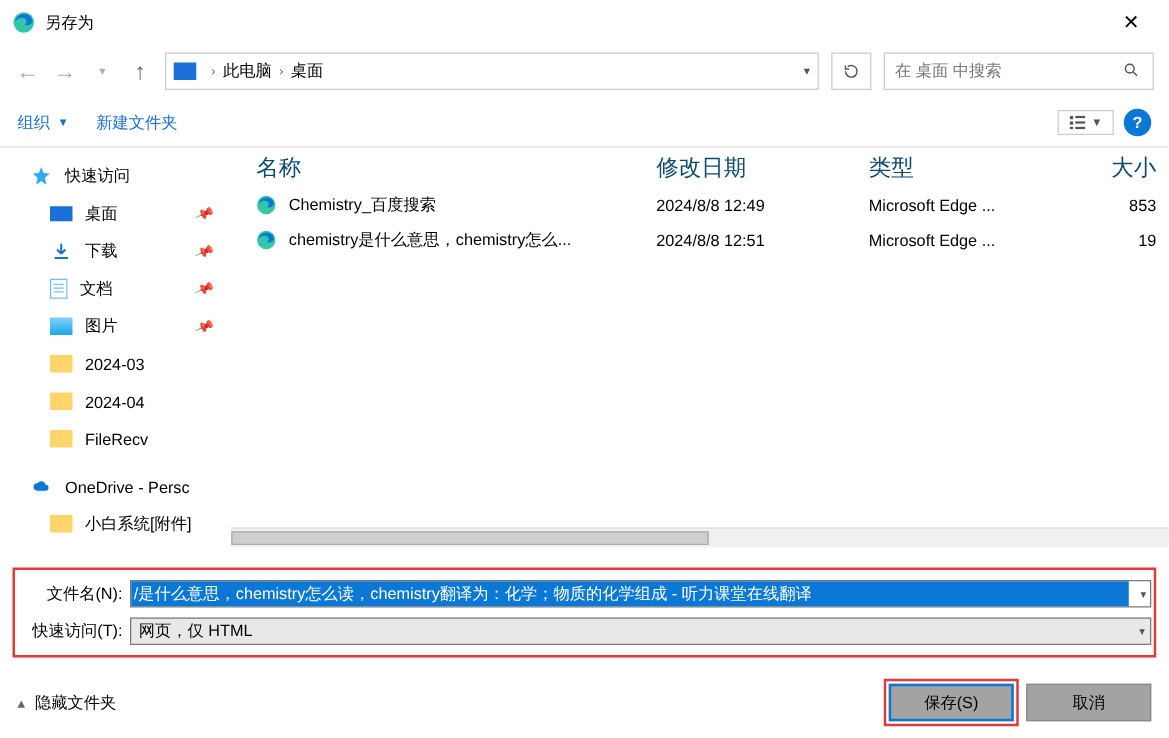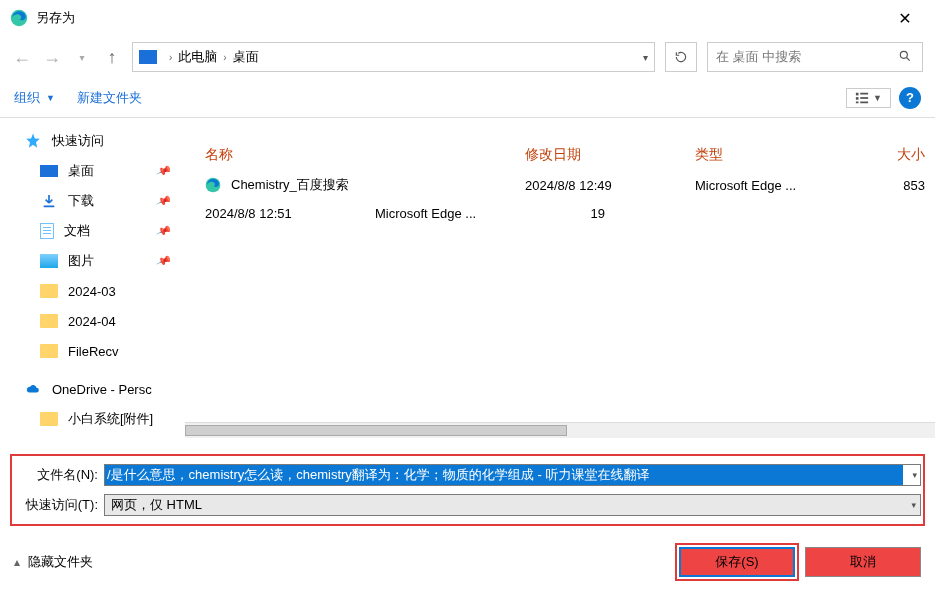--- a/index.html
+++ b/index.html
@@ -38,21 +38,21 @@
 .ic.star svg { fill: #2faaff; }
 .ic.monitor { background: #1a6fd8; height: 12px; width: 18px; }
 .ic.arrowdn svg { fill: #1a6fd8; }
 .ic.doc { background: #fff; border: 1px solid #70c2ff; height: 16px; width: 14px; position: relative; }
 .ic.doc::before { content: ""; position: absolute; top: 3px; left: 2px; right: 2px; height: 1px; background: #70c2ff; box-shadow: 0 3px 0 #70c2ff, 0 6px 0 #70c2ff; }
 .ic.pic { background: linear-gradient(#7fd0ff, #1fa6e8); height: 14px; width: 18px; }
 .ic.folder { background: #ffd46b; height: 14px; width: 18px; border-radius: 1px; }
 .ic.cloud svg { fill: #0a78d4; }
 
 .filearea { flex: 1; position: relative; }
-.file-header { display: flex; height: 32px; align-items: center; padding-left: 20px; border-bottom: 0; font-size: 14px; color: #c2410c; margin-top: 21px; }
+.file-header { display: flex; height: 32px; align-items: center; padding-left: 20px; border-bottom: 0; font-size: 18px; color: #0c4a6e; }
 .fh-name { width: 320px; }
 .fh-date { width: 170px; }
 .fh-type { width: 160px; }
 .fh-size { width: 80px; text-align: right; padding-right: 10px; }
 .file-row { display: flex; height: 28px; align-items: center; padding-left: 20px; font-size: 13px; }
 .file-row .edge-small { width: 16px; height: 16px; margin-right: 10px; }
 .fr-name { width: 320px; display: flex; align-items: center; overflow: hidden; white-space: nowrap; }
 .fr-date { width: 170px; }
 .fr-type { width: 160px; }
 .fr-size { width: 80px; text-align: right; padding-right: 10px; }
@@ -66,21 +66,21 @@
 .form-row .field-wrap { flex: 1; position: relative; }
 .form-row input[type=text] { width: 100%; height: 22px; border: 1px solid #7a7a7a; padding: 0 18px 0 4px; font-size: 13px; }
 .form-row input.selected { background: #fff; }
 .selected-overlay { position: absolute; left: 1px; top: 1px; bottom: 1px; right: 18px; background: #0a78d4; color: #fff; padding: 0 2px; display: flex; align-items: center; overflow: hidden; white-space: nowrap; font-size: 13px; }
 .combo-arrow { position: absolute; right: 4px; top: 50%; transform: translateY(-50%); font-size: 9px; color: #555; }
 .filetype { width: 100%; height: 22px; border: 1px solid #7a7a7a; background: #e8e8e8; display: flex; align-items: center; padding: 0 18px 0 6px; font-size: 13px; position: relative; }
 
 .footer { position: absolute; bottom: 0; left: 0; right: 0; height: 56px; display: flex; align-items: center; padding: 0 14px; }
 .footer .chev-up { margin-right: 8px; color: #666; font-size: 12px; }
 .footer .hide-folders { flex: 1; font-size: 13px; }
-.footer .btn { width: 116px; height: 30px; border: 1px solid #888; background: #ef4444; display: flex; align-items: center; justify-content: center; font-size: 13px; cursor: pointer; margin-left: 10px; }
+.footer .btn { width: 100px; height: 30px; border: 1px solid #888; background: #a3a3a3; display: flex; align-items: center; justify-content: center; font-size: 13px; cursor: pointer; margin-left: 10px; }
 .footer .btn.primary { border: 2px solid #0a78d4; outline: 2px solid #e03a3a; outline-offset: 2px; }
 
 svg.edge-logo { width: 100%; height: 100%; }
 </style>
 </head>
 <body>
 
 <div class="titlebar">
   <span class="edge-icon">
     <svg class="edge-logo" viewBox="0 0 24 24">
@@ -217,20 +217,27 @@
               <circle cx="12" cy="12" r="11" fill="#34c6a8"></circle>
               <path d="M3 12c0-5 4-9 9-9 5 0 9 3 9 7 0 3-2 5-5 5-2 0-3-1-3-1s2-1 2-3c0-2-2-4-5-4-4 0-7 3-7 5z" fill="#0a78d4"></path>
             </svg></span>
         <span>Chemistry_百度搜索</span>
       </div>
       <div class="fr-date">2024/8/8 12:49</div>
       <div class="fr-type">Microsoft Edge ...</div>
       <div class="fr-size">853</div>
     </div>
     <div class="file-row">
+      <div class="fr-name">
+        <span class="edge-small"><svg class="edge-logo" viewBox="0 0 24 24">
+              <circle cx="12" cy="12" r="11" fill="#34c6a8"></circle>
+              <path d="M3 12c0-5 4-9 9-9 5 0 9 3 9 7 0 3-2 5-5 5-2 0-3-1-3-1s2-1 2-3c0-2-2-4-5-4-4 0-7 3-7 5z" fill="#0a78d4"></path>
+            </svg></span>
+        <span>chemistry是什么意思，chemistry怎么...</span>
+      </div>
       <div class="fr-date">2024/8/8 12:51</div>
       <div class="fr-type">Microsoft Edge ...</div>
       <div class="fr-size">19</div>
     </div>
     <div class="file-sb"></div>
   </div>
 </div>
 
 <div class="form-area">
   <div class="highlight-box">

